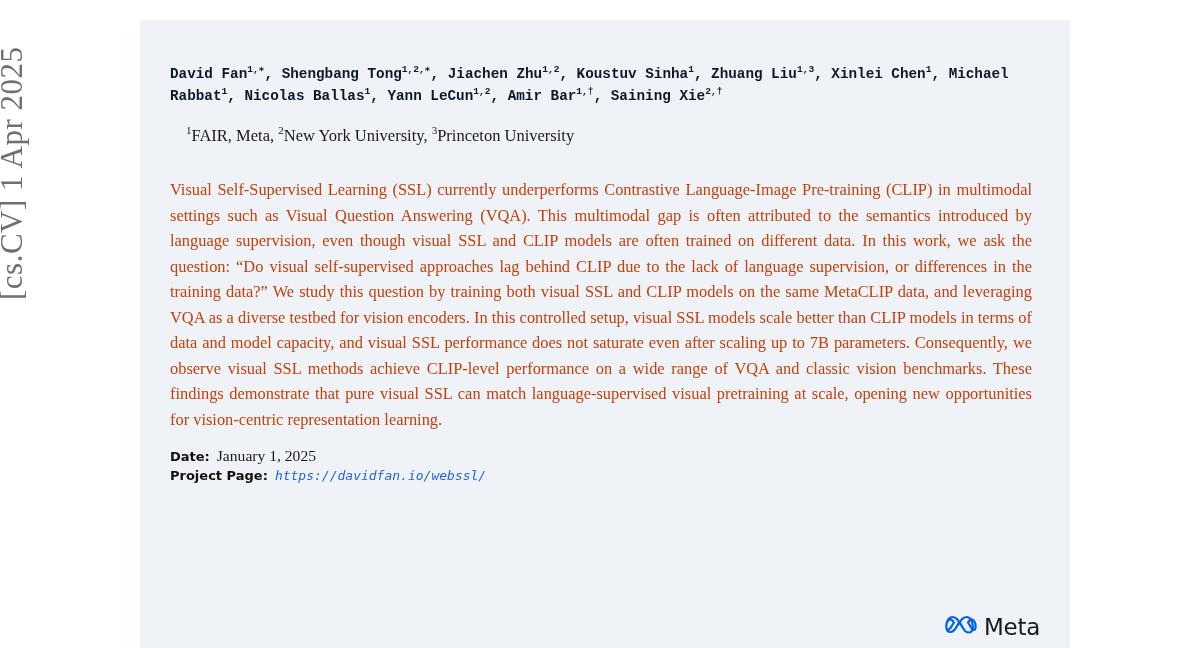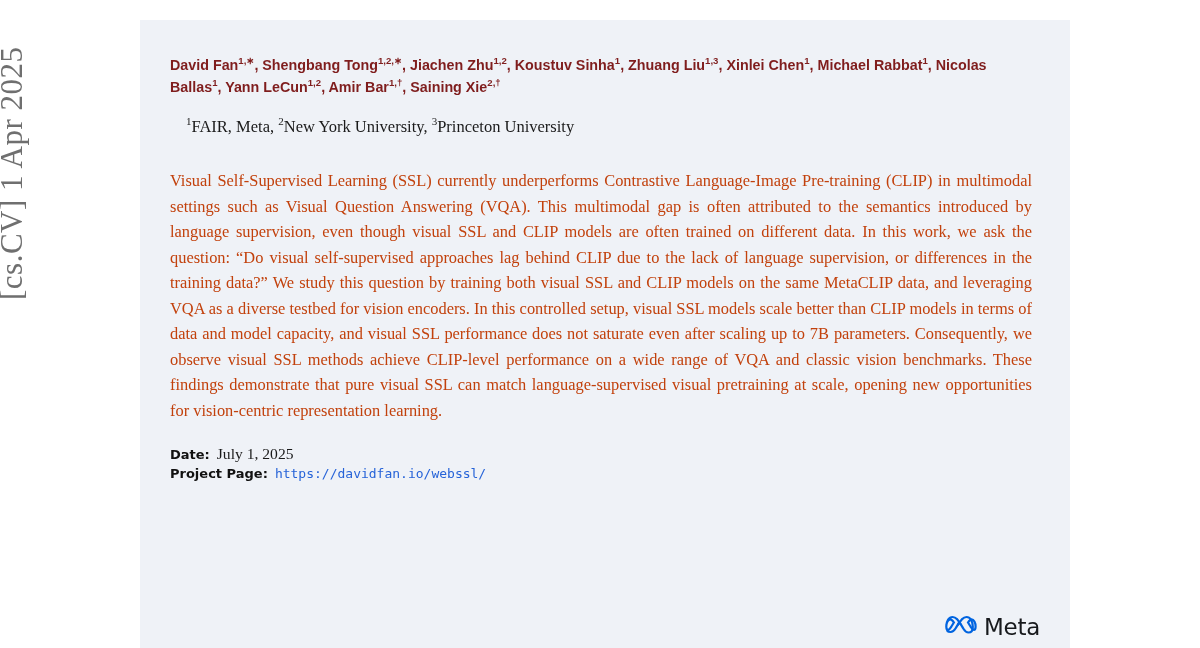--- a/index.html
+++ b/index.html
@@ -41,26 +41,26 @@
     font-family: "DejaVu Sans", sans-serif;
     font-weight: bold;
     font-size: 30.5px;
     line-height: 1.22;
     color: #1b1b1b;
     letter-spacing: -0.2px;
     margin: 0 0 18px 0;
     max-width: 820px;
   }
   .authors {
-    font-family: Liberation Sans, sans-serif;
+    font-family: Liberation Mono, monospace;
     font-weight: bold;
     font-size: 14.3px;
     line-height: 1.5;
-    color: #7f1d1d;
-    margin: 0 0 14px 0;
+    color: #0f172a;
+    margin: 9px 0 14px 0;
     max-width: 880px;
   }
   .authors sup { font-weight: bold; font-size: 9.6px; }
   .affil {
     font-family: "Liberation Serif", serif;
     font-size: 16.5px;
     line-height: 1.4;
     color: #1a1a1a;
     margin: 16px;
   }
@@ -75,21 +75,21 @@
   .abstract {
     font-family: "Liberation Serif", serif;
     font-size: 16.4px;
     line-height: 1.555;
     color: #c2410c;
     text-align: justify;
     margin: 30px 0 0 0;
     max-width: 862px;
   }
   .meta {
-    margin-top: 22px;
+    margin-top: 15px;
     font-family: "Liberation Serif", serif;
     font-size: 15.5px;
     color: #1a1a1a;
   }
   .meta-row {
     display: flex;
     align-items: baseline;
     gap: 7px;
     margin-bottom: 3px;
   }
@@ -98,20 +98,21 @@
     font-weight: bold;
     font-size: 13px;
     color: #111111;
   }
   .meta-value { font-size: 15.6px; }
   .link {
     font-family: "DejaVu Sans Mono", monospace;
     font-size: 13px;
     color: #2663d8;
     text-decoration: none;
+    font-style: italic;
   }
   .brand {
     position: absolute;
     right: 30px;
     bottom: 20px;
     display: flex;
     align-items: center;
     gap: 7px;
   }
   .brand-mark { display: block; }
@@ -134,21 +135,21 @@
 
     <div class="authors">David Fan<sup>1,∗</sup>, Shengbang Tong<sup>1,2,∗</sup>, Jiachen Zhu<sup>1,2</sup>, Koustuv Sinha<sup>1</sup>, Zhuang Liu<sup>1,3</sup>, Xinlei Chen<sup>1</sup>, Michael Rabbat<sup>1</sup>, Nicolas Ballas<sup>1</sup>, Yann LeCun<sup>1,2</sup>, Amir Bar<sup>1,†</sup>, Saining Xie<sup>2,†</sup></div>
 
     <div class="affil"><sup>1</sup>FAIR, Meta, <sup>2</sup>New York University, <sup>3</sup>Princeton University</div>
 
     <p class="abstract">Visual Self-Supervised Learning (SSL) currently underperforms Contrastive Language-Image Pre-training (CLIP) in multimodal settings such as Visual Question Answering (VQA). This multimodal gap is often attributed to the semantics introduced by language supervision, even though visual SSL and CLIP models are often trained on different data. In this work, we ask the question: “Do visual self-supervised approaches lag behind CLIP due to the lack of language supervision, or differences in the training data?” We study this question by training both visual SSL and CLIP models on the same MetaCLIP data, and leveraging VQA as a diverse testbed for vision encoders. In this controlled setup, visual SSL models scale better than CLIP models in terms of data and model capacity, and visual SSL performance does not saturate even after scaling up to 7B parameters. Consequently, we observe visual SSL methods achieve CLIP-level performance on a wide range of VQA and classic vision benchmarks. These findings demonstrate that pure visual SSL can match language-supervised visual pretraining at scale, opening new opportunities for vision-centric representation learning.</p>
 
     <div class="meta">
       <div class="meta-row">
         <span class="meta-label">Date:</span>
-        <span class="meta-value">July 1, 2025</span>
+        <span class="meta-value">January 1, 2025</span>
       </div>
       <div class="meta-row">
         <span class="meta-label">Project Page:</span>
         <a class="link" href="#" title="https://davidfan.io/webssl/">https://davidfan.io/webssl/</a>
       </div>
     </div>
 
     <div class="brand">
       <span class="brand-mark">
         <svg width="32" height="20" viewBox="0 0 32 20" aria-hidden="true">

